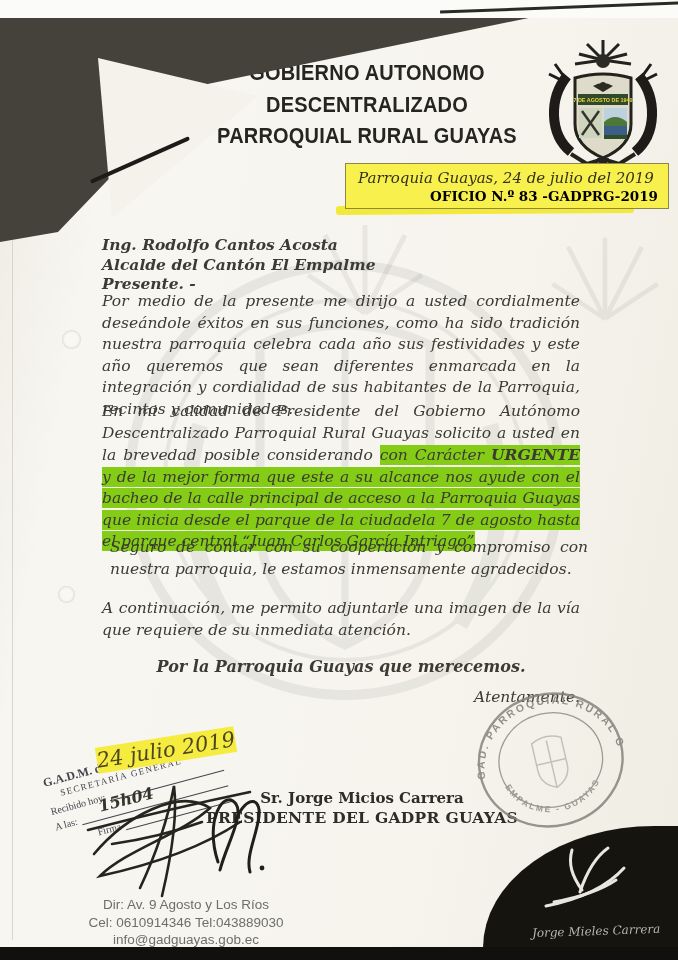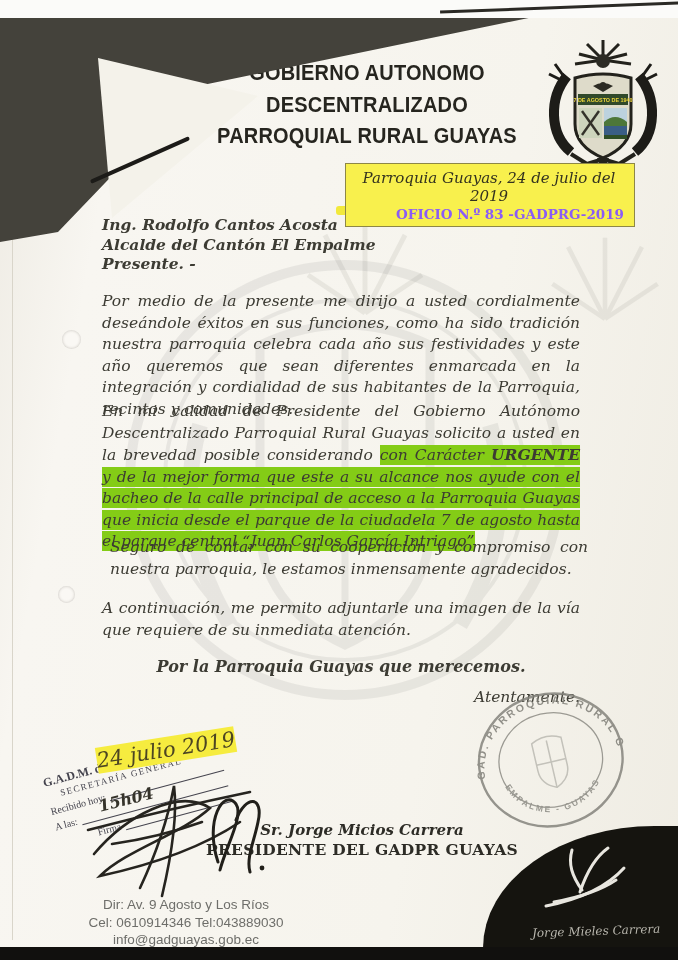--- a/index.html
+++ b/index.html
@@ -28,40 +28,40 @@
   
   .watermark{position:absolute;left:110px;top:225px;width:470px;height:500px;opacity:.09;z-index:1;
              filter:grayscale(1);}
   .leaf-mark{position:absolute;opacity:.10;z-index:1;}
   
   .title-block{position:absolute;left:157px;top:62px;width:420px;text-align:center;z-index:2;
                font-family:"Liberation Sans",sans-serif;font-weight:bold;font-size:20px;
                color:#26251f;line-height:1.4;transform:scaleY(1.12);letter-spacing:.2px;}
   .crest{position:absolute;left:537px;top:36px;width:132px;height:140px;z-index:2;}
   
-  .ref-box{position:absolute;left:345px;top:163px;width:290px;z-index:2;background:#f8f04d;
+  .ref-box{position:absolute;left:345px;top:163px;width:324px;z-index:2;background:#f8f04d;
            border:1px solid #8d8747;padding:5px 10px 4px 8px;box-sizing:border-box;}
   .ref-date{font-style:italic;font-size:15px;color:#33321f;text-align:center;}
-  .ref-oficio{font-weight:bold;font-size:13.5px;color:#8b5cf6;text-align:right;margin-top:1px;}
+  .ref-oficio{font-weight:bold;font-size:13.5px;color:#000000;text-align:right;margin-top:1px;}
   .ref-streak{position:absolute;left:336px;top:205px;width:298px;height:9px;background:#f2e93b;
               transform:rotate(-.4deg);z-index:1;border-radius:3px;}
   
   .txt{position:absolute;z-index:2;color:#3c3b33;font-style:italic;font-size:15.5px;line-height:21.5px;}
-  .recipient{left:102px;top:215px;width:420px;font-weight:bold;line-height:19.5px;}
+  .recipient{left:102px;top:235px;width:420px;font-weight:bold;line-height:19.5px;}
   .p1{left:102px;top:291px;width:478px;text-align:justify;}
   .p2{left:102px;top:401px;width:478px;text-align:justify;}
   .p3{left:110px;top:537px;width:478px;text-align:justify;}
   .p4{left:102px;top:598px;width:478px;text-align:justify;}
   .motto{left:102px;top:656px;width:478px;text-align:center;font-weight:bold;font-size:16px;}
   .atent{left:102px;top:687px;width:478px;text-align:right;}
   mark{background:#84cc16;color:inherit;padding:1px 0;-webkit-box-decoration-break:clone;
        box-decoration-break:clone;}
   
   .sig-block{position:absolute;left:182px;top:789px;width:360px;text-align:center;z-index:2;color:#2d2c26;}
-  .sig-name{font-style:italic;font-weight:bold;font-size:15px;margin-top:32px;}
+  .sig-name{font-weight:bold;font-size:15px;}
   .sig-title{font-weight:bold;font-size:15.5px;letter-spacing:.3px;margin-top:1px;}
   
   .recv-stamp{position:absolute;left:48px;top:752px;width:178px;z-index:3;color:#45444e;
               transform:rotate(-15deg);font-family:"Liberation Serif",serif;}
   .recv-l1{font-size:12px;font-weight:bold;}
   .recv-l2{font-size:9px;letter-spacing:1.5px;margin:1px 0 3px 14px;}
   .recv-row{font-size:10px;display:flex;align-items:flex-end;margin-top:5px;}
   .recv-rule{flex:1;border-bottom:1.6px solid #45444e;margin-left:4px;height:10px;}
   .hand-date{position:absolute;left:96px;top:738px;z-index:4;transform:rotate(-9deg);
              font-style:italic;font-size:21px;color:#4c4522;white-space:nowrap;}

